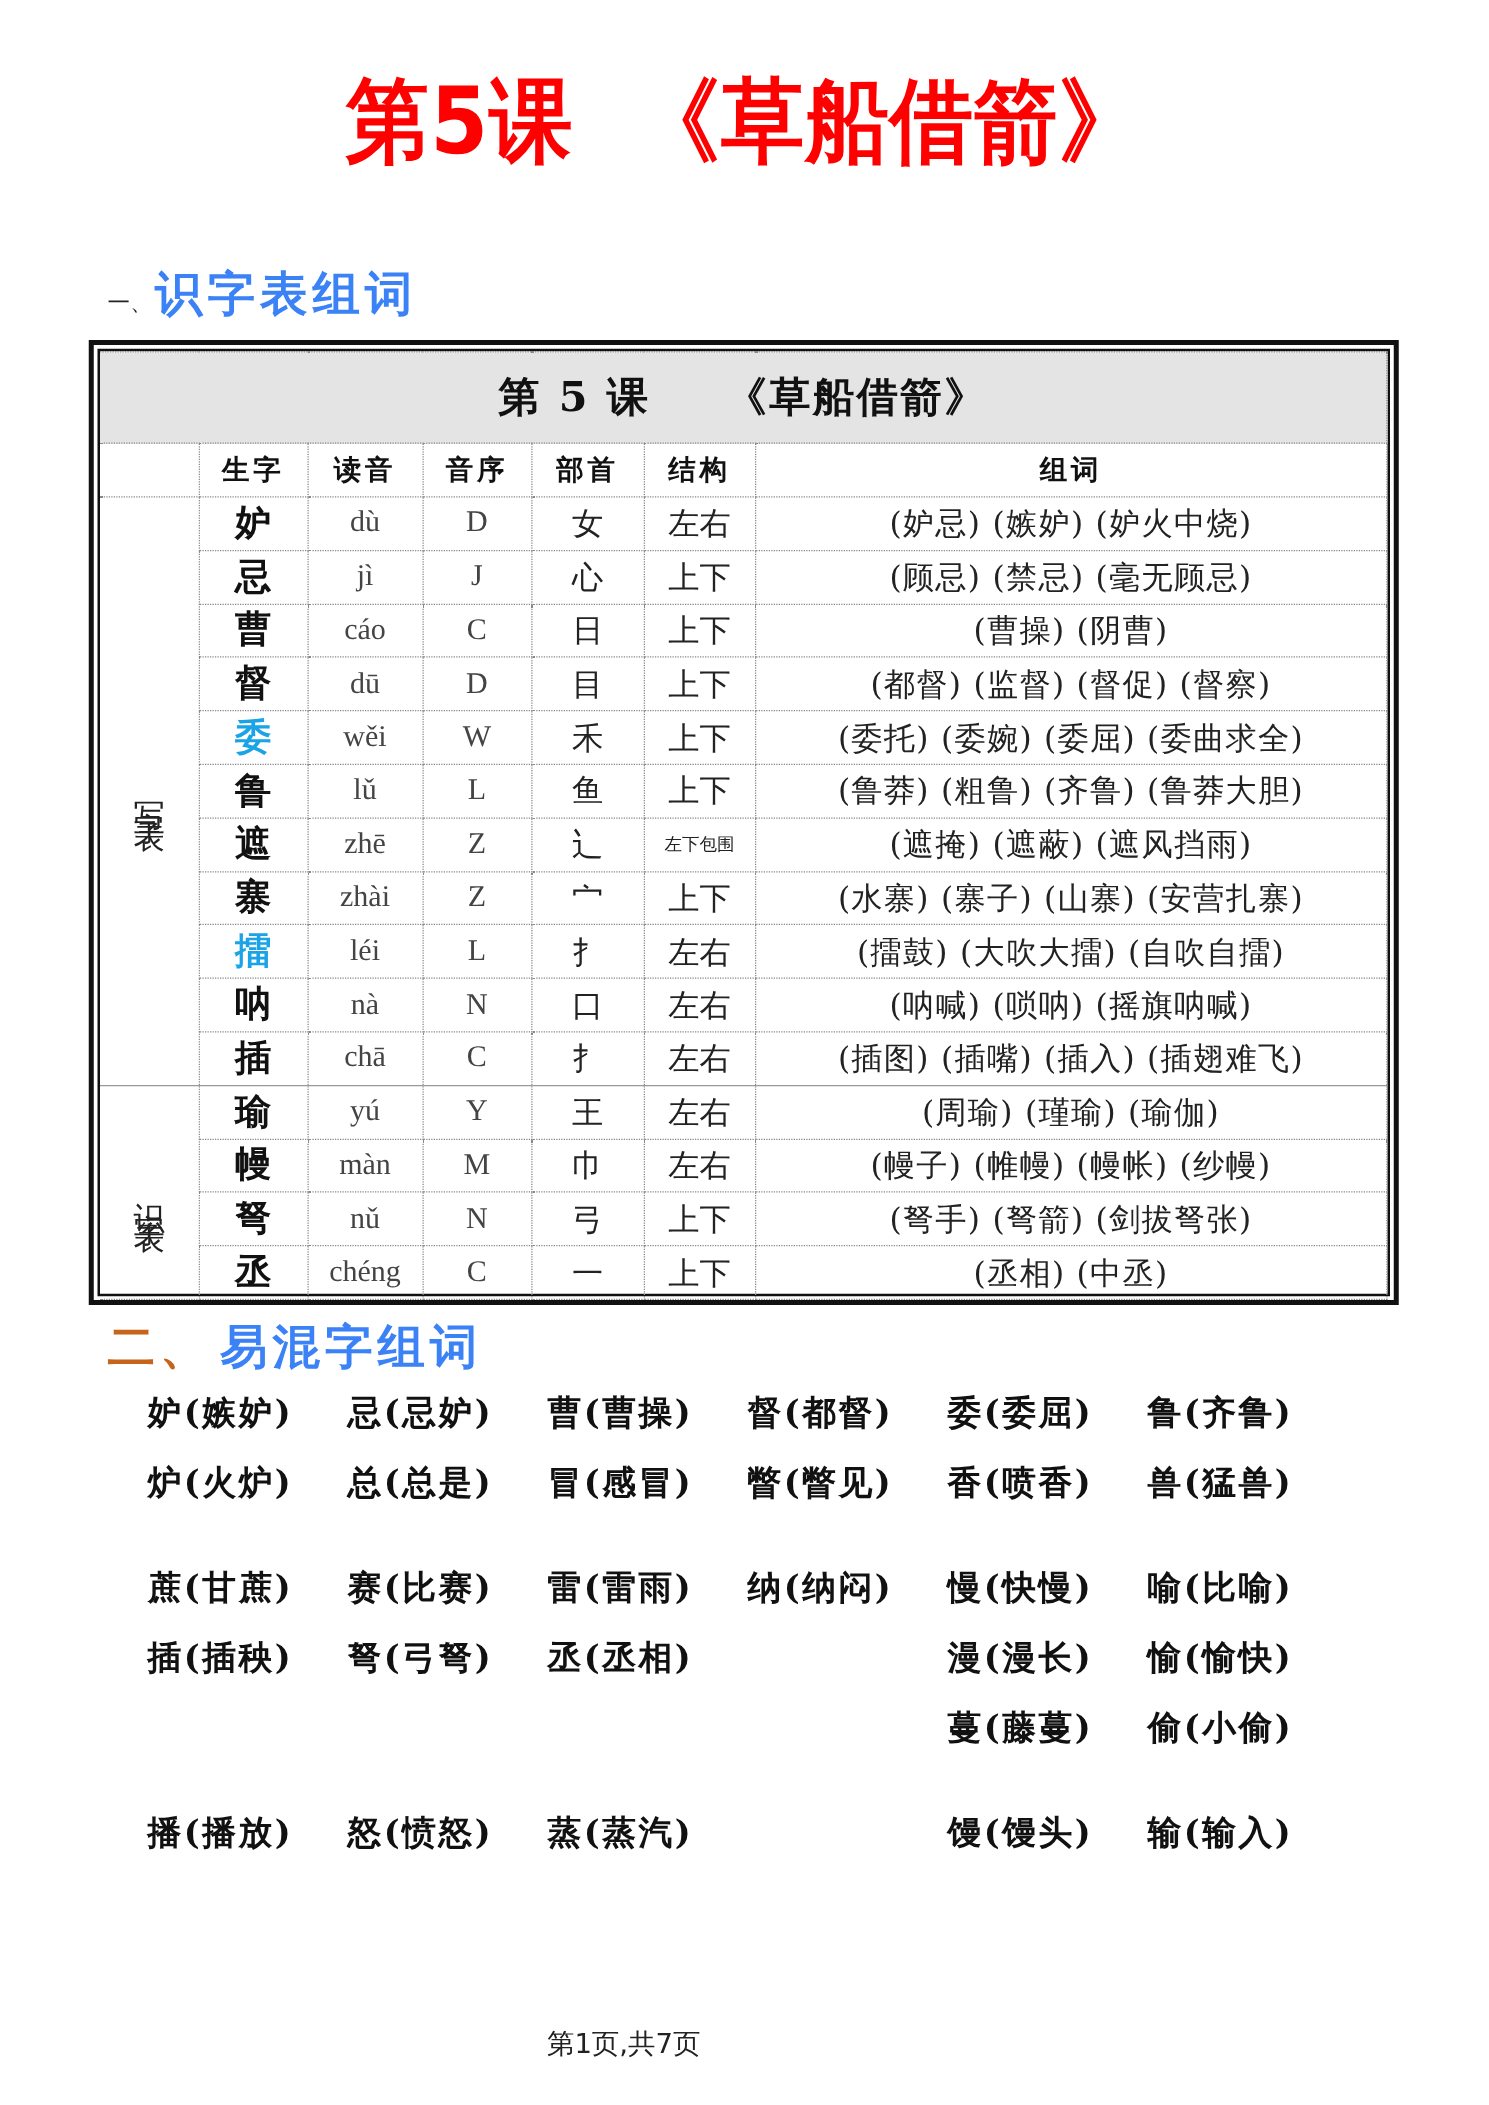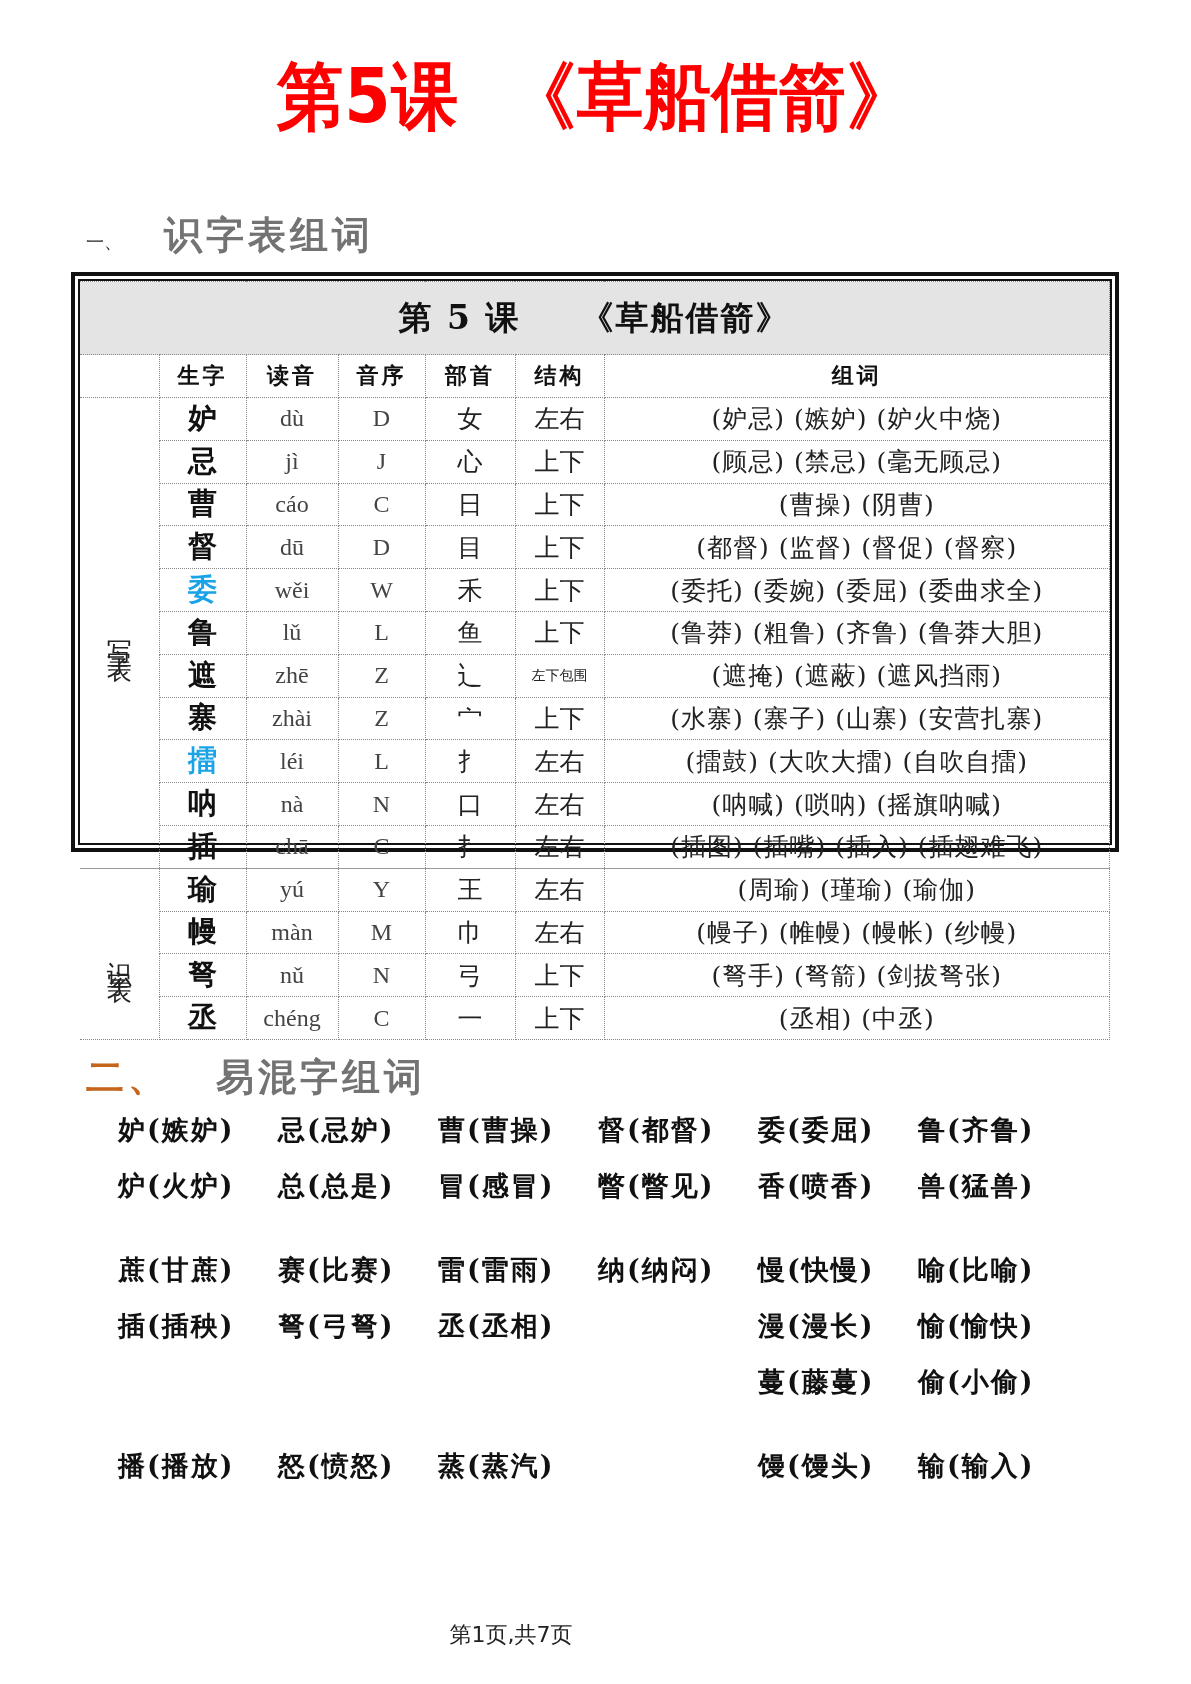--- a/index.html
+++ b/index.html
@@ -12,27 +12,27 @@
     font-size: 74px; font-weight: bold; color: #ff0000; letter-spacing: 1px;
     transform: scaleX(0.9);
   }
   .main-title .gap { display: inline-block; width: 56px; }
 
   .section-head {
     position: absolute; display: flex; align-items: baseline;
     font-family: "DejaVu Serif", "Liberation Serif", serif;
   }
   .section-head .num { font-size: 18px; color: #222; margin-right: 2px; }
-  .section-head .txt { font-size: 38px; font-weight: bold; color: #737373; letter-spacing: 4px; margin-left: 40px; }
+  .section-head .txt { font-size: 38px; font-weight: bold; color: #3b82f6; letter-spacing: 4px; }
   .sec1 { left: 86px; top: 210px; }
   .sec2 { left: 86px; top: 1052px; }
   .sec2 .num { font-size: 38px; font-weight: bold; color: #c5641a; margin-right: 6px; letter-spacing: 4px; }
 
   .table-frame {
-    position: absolute; left: 71px; top: 272px; width: 1048px; height: 580px;
+    position: absolute; left: 71px; top: 272px; width: 1048px; height: 772px;
     border: 4px solid #111; padding: 3px;
   }
   .table-inner { width: 100%; height: 100%; border: 2px solid #111; }
   table { width: 100%; height: 100%; border-collapse: collapse; table-layout: fixed; }
   td, th { border: 1px dotted #888; text-align: center; vertical-align: middle; }
   .title-row td {
     background: #e4e4e4; height: 73px; font-size: 33px; font-weight: bold; letter-spacing: 2px;
     border-bottom: 1px dotted #888;
   }
   .title-row .gap { display: inline-block; width: 60px; }
@@ -52,21 +52,21 @@
 
   .confusables { position: absolute; left: 118px; top: 1112px; width: 960px; }
   .conf-row { display: flex; height: 56px; align-items: flex-start; }
   .conf-row.spacer-after { margin-bottom: 28px; }
   .conf-item {
     width: 163px; font-size: 27px; font-weight: bold; letter-spacing: 2px;
     font-family: "DejaVu Serif", "Liberation Serif", serif; color: #111; white-space: nowrap;
   }
 
   .footer {
-    position: absolute; left: 16px; top: 1620px; width: 990px; text-align: center;
+    position: absolute; left: 4px; top: 1620px; width: 990px; text-align: center;
     font-family: "DejaVu Sans", "Liberation Sans", sans-serif; font-size: 22px; color: #222;
   }
 </style>
 </head>
 <body>
 
 <div class="main-title">
   <span>第5课</span><span class="gap"></span><span>《草船借箭》</span>
 </div>
 

